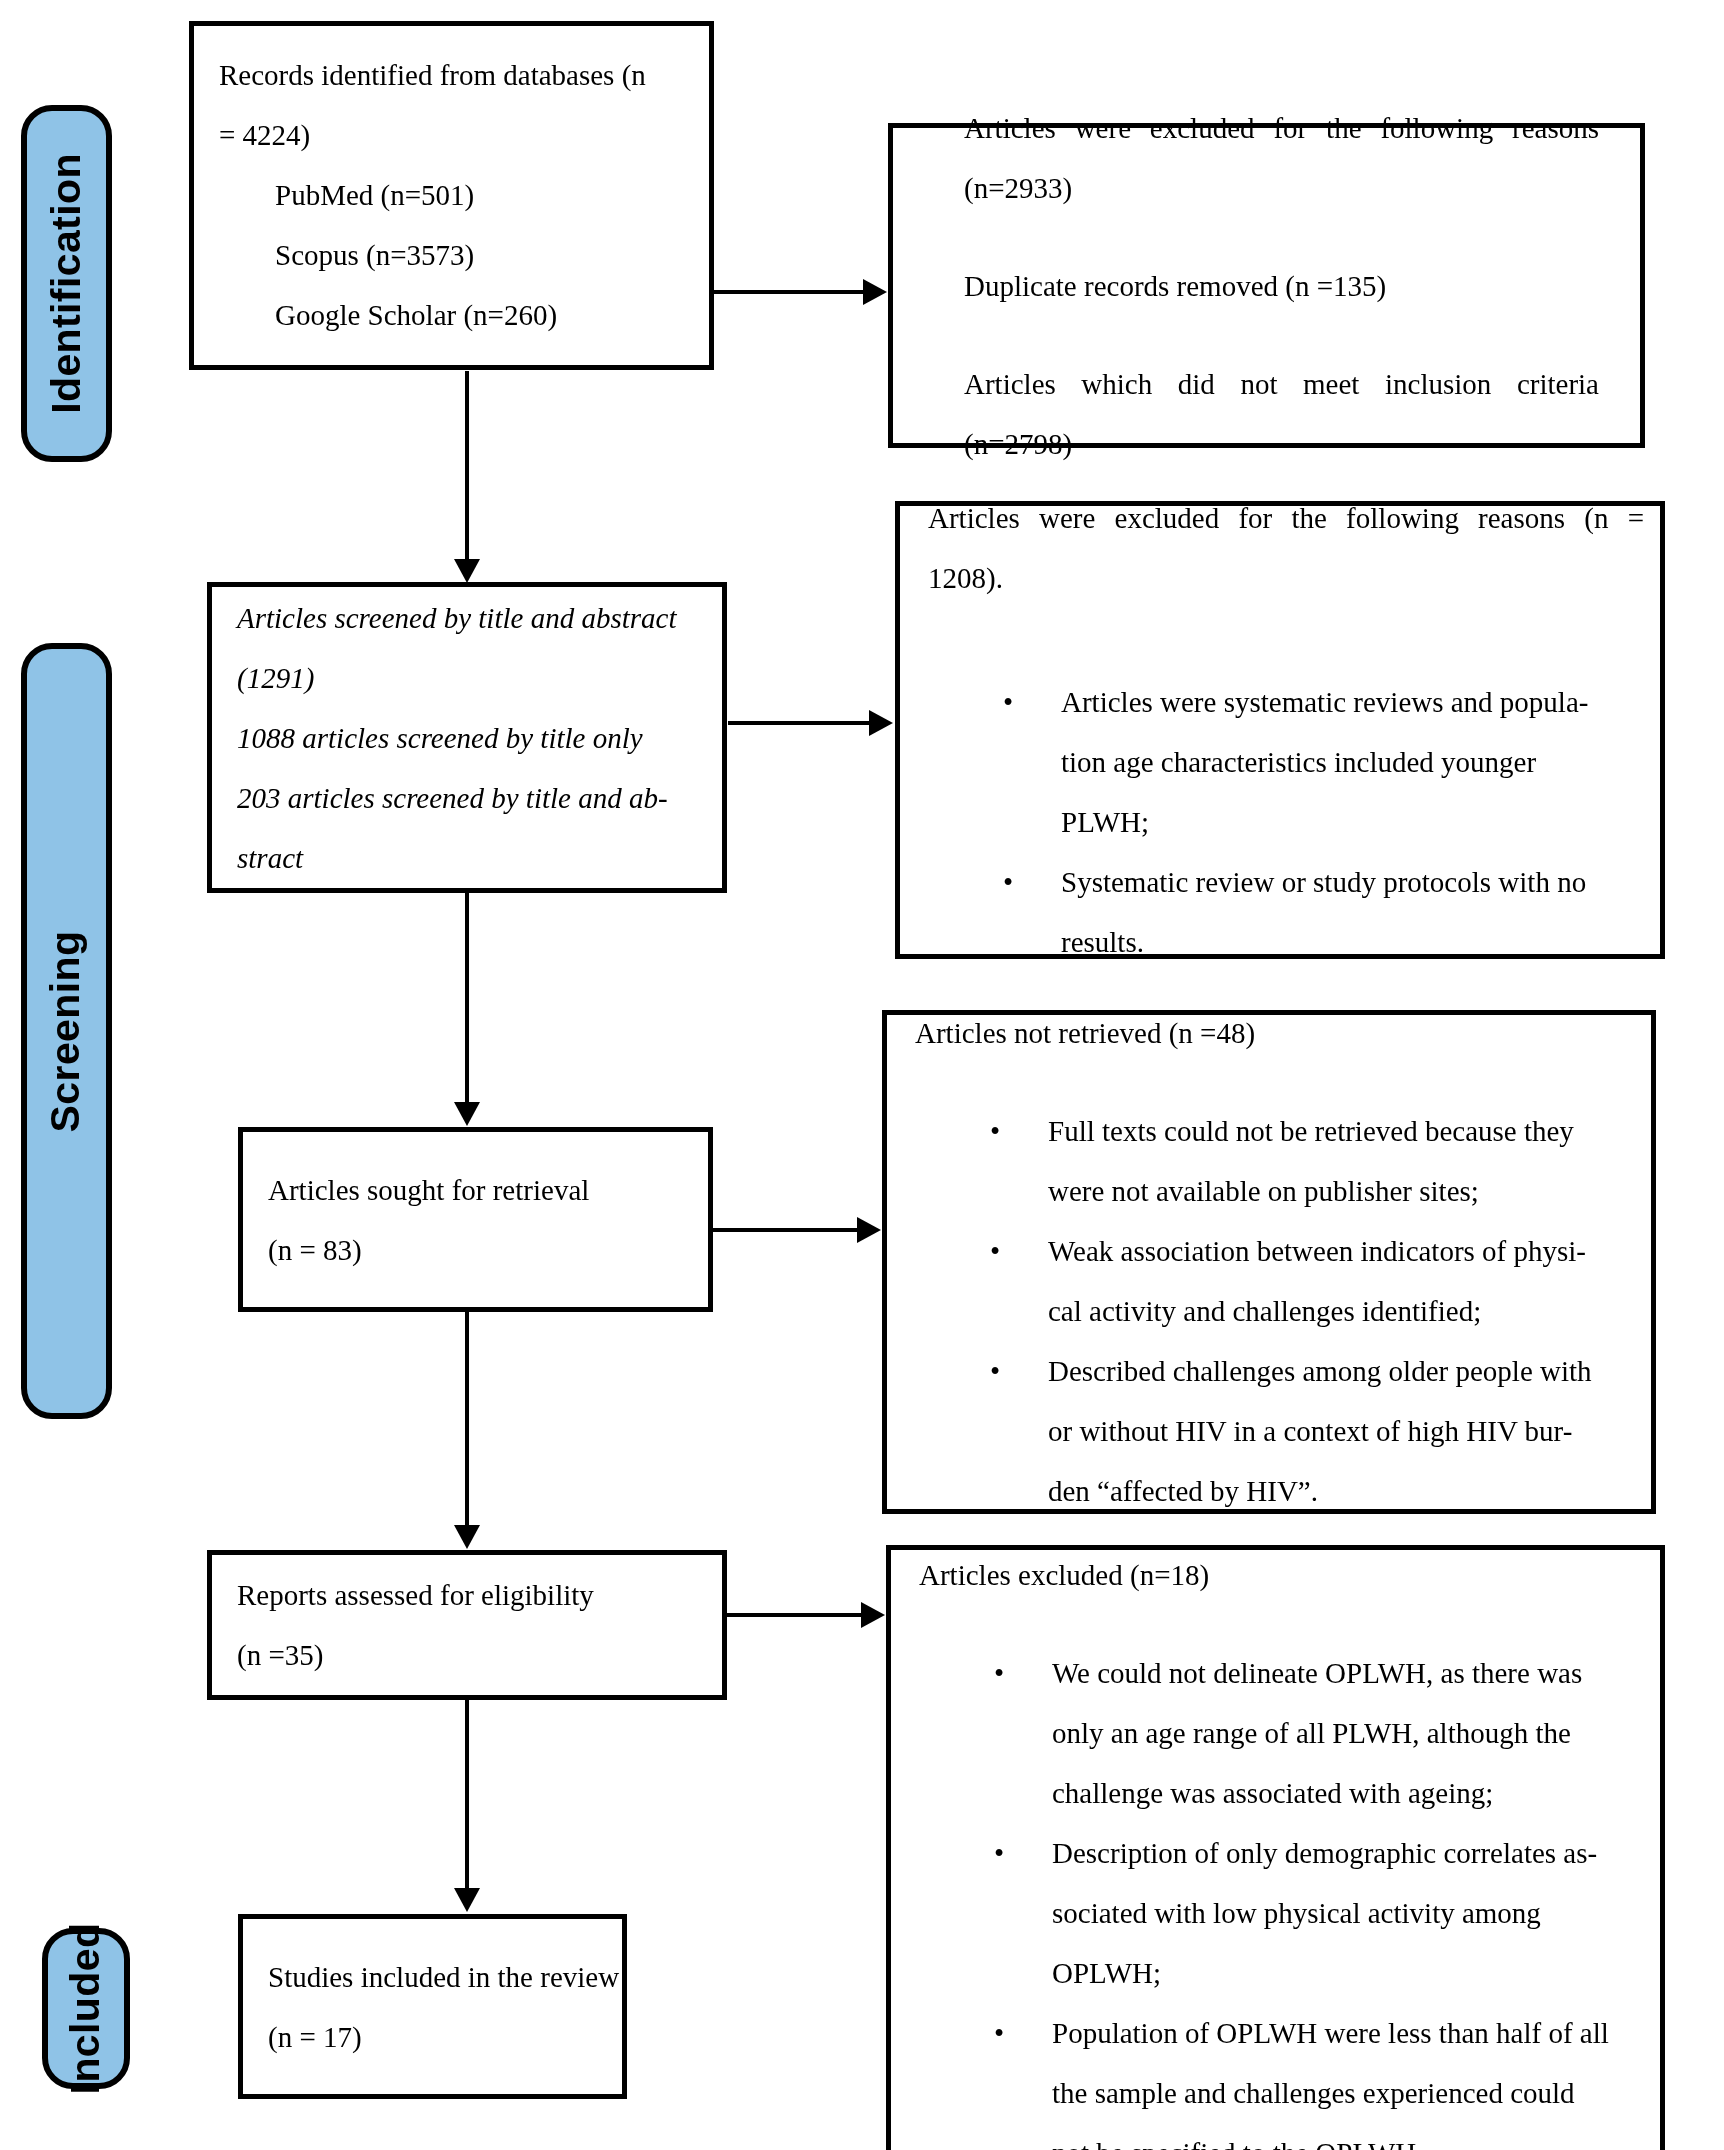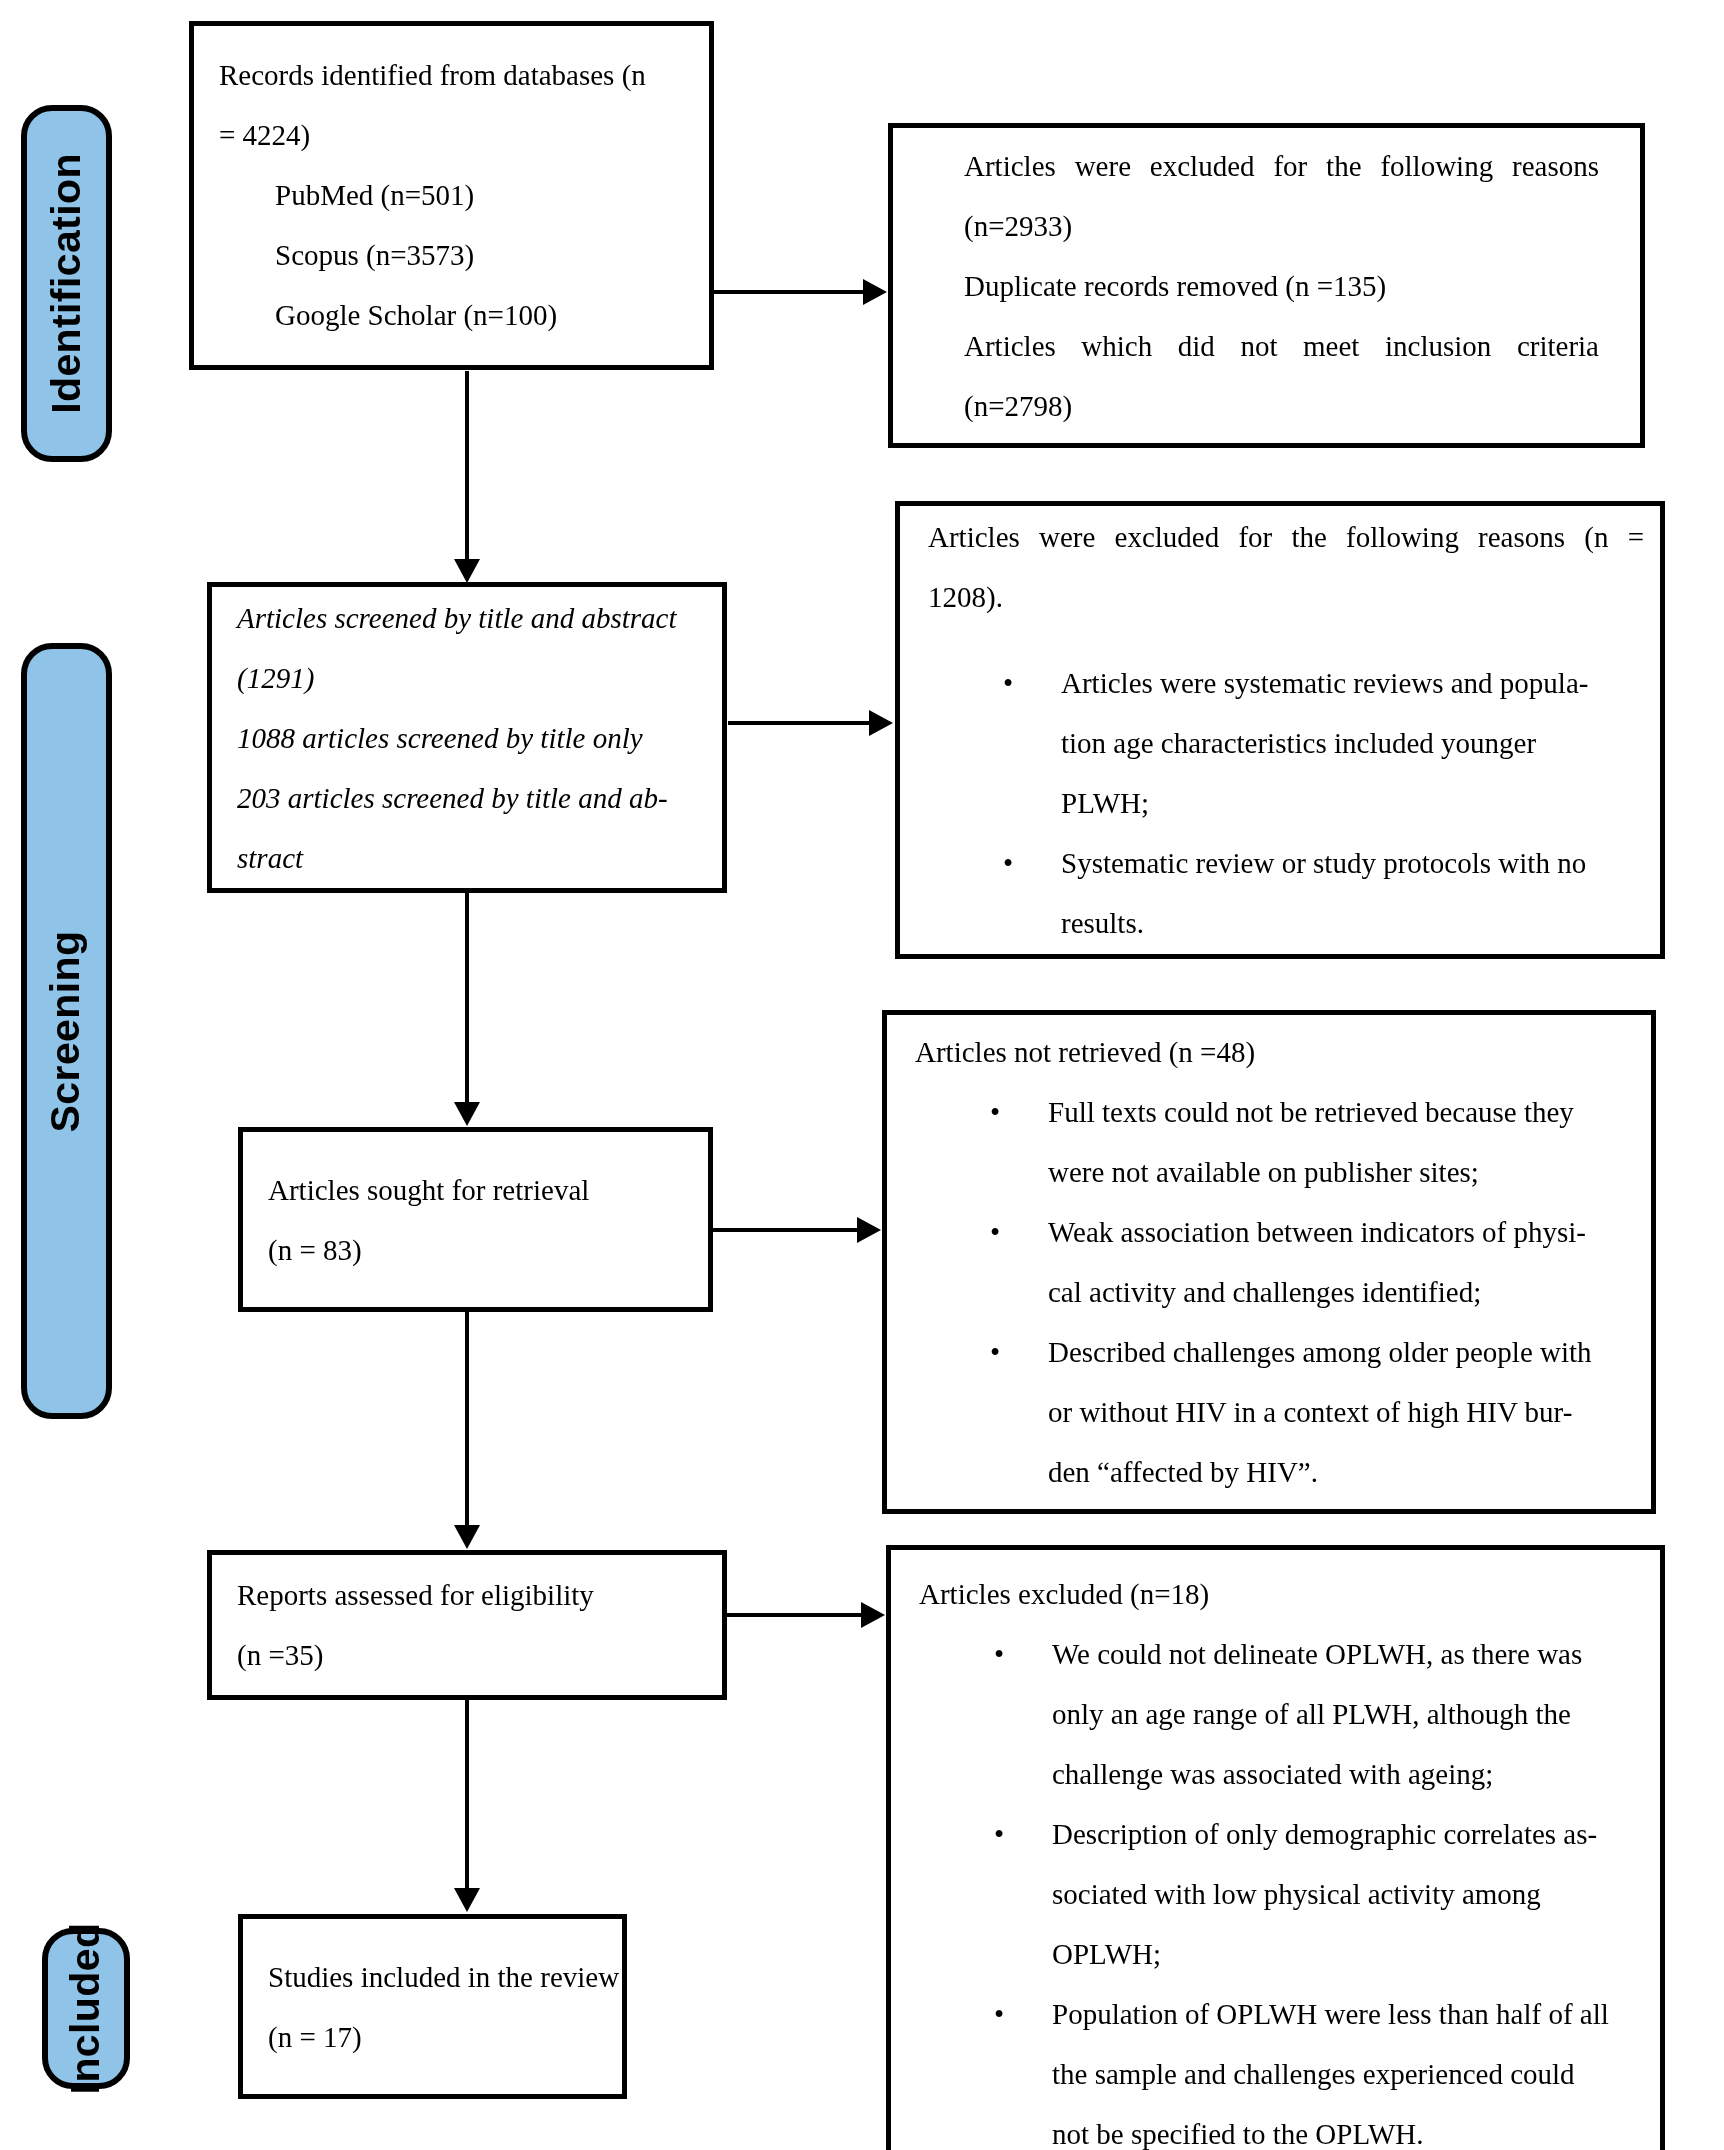--- a/index.html
+++ b/index.html
@@ -41,21 +41,21 @@
     display: flex;
     flex-direction: column;
     justify-content: center;
     font-size: 29px;
     line-height: 60px;
   }
   .flow { padding-left: 25px; padding-right: 6.9px; }
   .pre { white-space: pre; }
   .sources { padding-left: 56px; }
 
-  .excl { padding-top: 4.3px; padding-bottom: 4.3px; }
+  .excl { padding-top: 4.3px; padding-bottom: 4.3px; gap: 38px; }
   .intro { padding-left: 28px; padding-right: 16px; }
   .p-indent { padding-left: 71px; padding-right: 41px; }
   .stretch {
     white-space: pre-line;
     text-align: justify;
     text-align-last: justify;
   }
   .bullets { margin: 0; }
   .bullets.gap { margin-top: 26px; }
   .bullet { position: relative; padding-left: 161px; padding-right: 13px; }
@@ -114,21 +114,21 @@
   <div class="stage" style="left:42px; top:1928px; width:88px; height:161px;">
     <span class="stage-text">Included</span>
   </div>
 
   <div class="box flow" style="left:189px; top:20.6px; width:525px; height:349px;">
     <div class="pre">Records identified from databases (n
 = 4224)</div>
     <div class="sources">
       <div class="pre">PubMed (n=501)</div>
       <div class="pre">Scopus (n=3573)</div>
-      <div class="pre">Google Scholar (n=100)</div>
+      <div class="pre">Google Scholar (n=260)</div>
     </div>
   </div>
 
   <div class="box flow" style="left:207px; top:582px; width:520px; height:311px;font-style:italic;">
     <div class="pre">Articles screened by title and abstract
 (1291)
 1088 articles screened by title only
 203 articles screened by title and ab-
 stract</div>
   </div>

